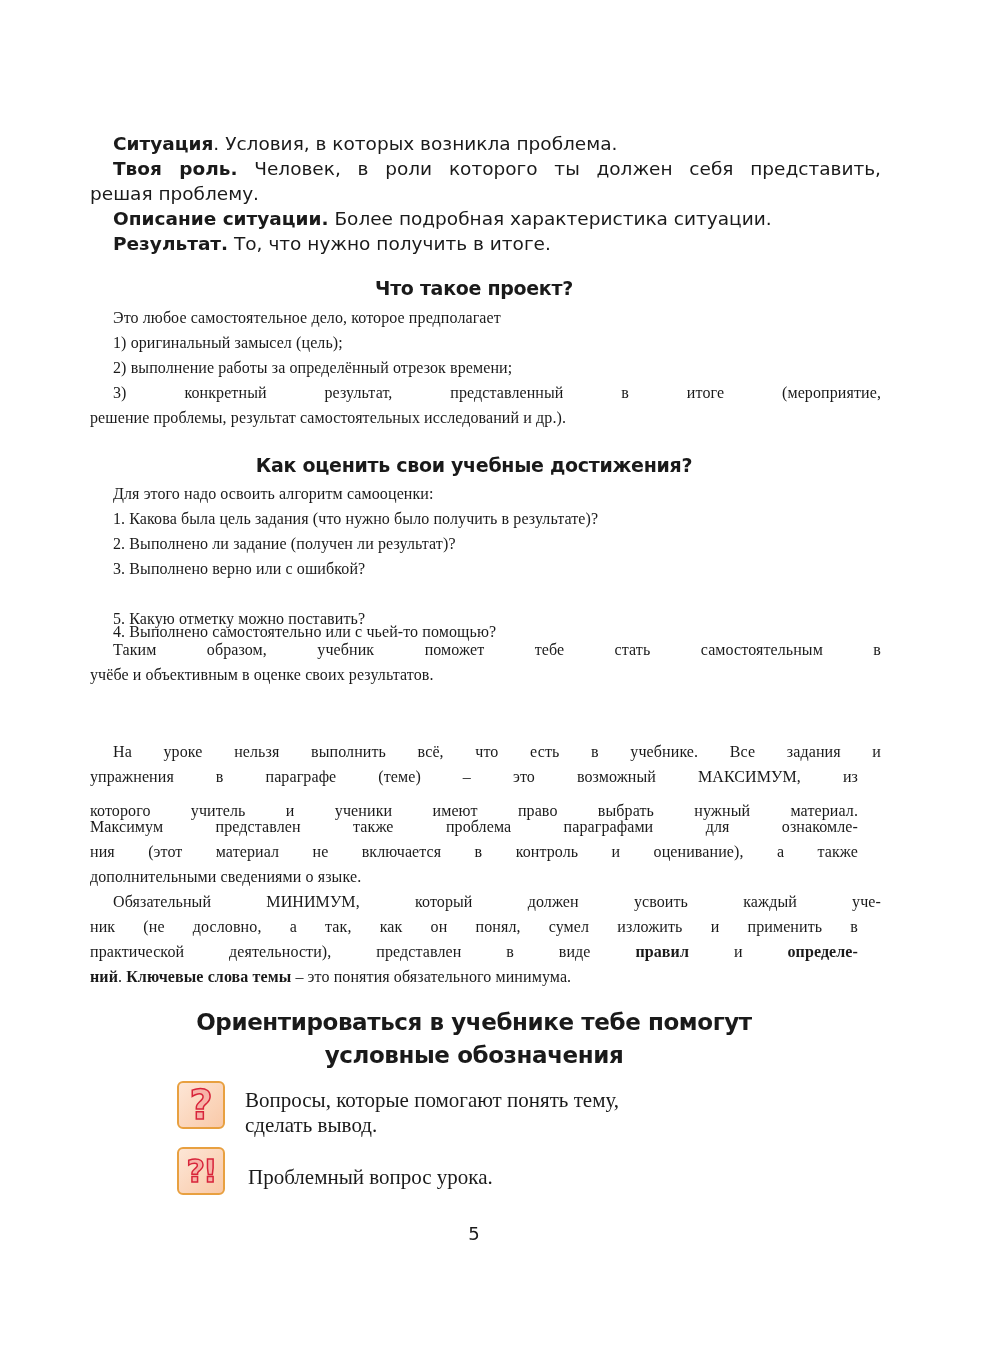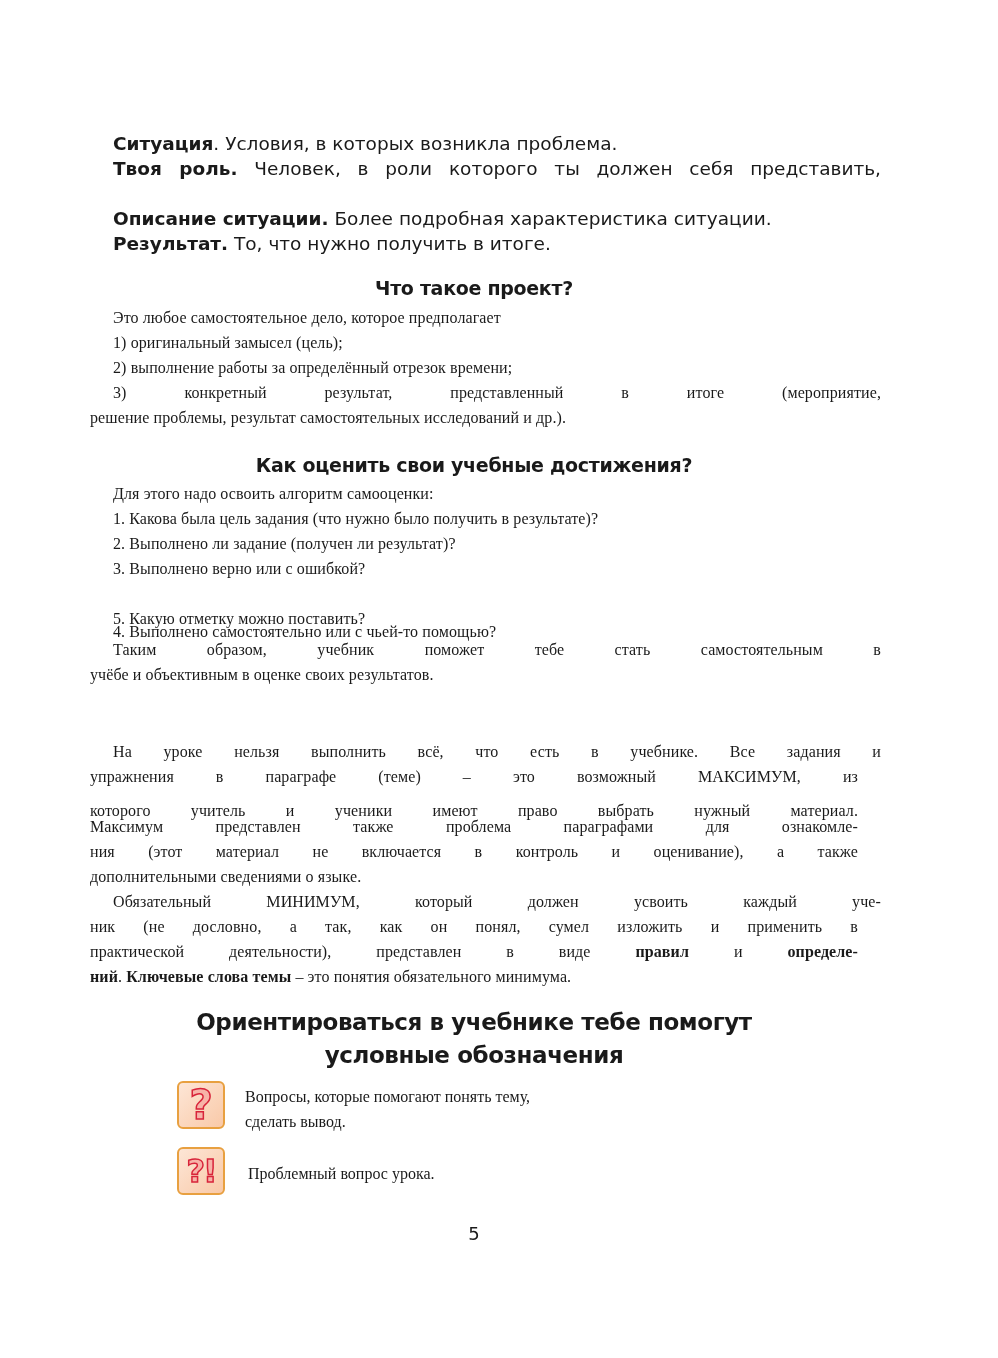--- a/index.html
+++ b/index.html
@@ -14,34 +14,35 @@
   .r-text { font-size: 16px; letter-spacing: 0.1px; }
   .h-sm { position: absolute; left: 90px; width: 768px; text-align: center; font-family: "DejaVu Sans", sans-serif; font-weight: bold; font-size: 19px; letter-spacing: -0.3px; }
   .h-lg { position: absolute; left: 90px; width: 768px; text-align: center; font-family: "DejaVu Sans", sans-serif; font-weight: bold; font-size: 23px; letter-spacing: -0.4px; }
   b { font-weight: bold; }
   .icon-box { position: absolute; left: 177px; width: 48px; height: 48px; box-sizing: border-box;
     border: 2px solid #e8a040; border-radius: 6px; background: linear-gradient(135deg, #fde6d6, #f9c9a8);
     display: flex; align-items: center; justify-content: center; }
   .icon-box span { font-family: "DejaVu Sans", sans-serif; font-weight: bold; font-size: 40px; line-height: 1;
     color: #f7b3a8; -webkit-text-stroke: 1.5px #d8243a; }
   .icon-box.two span { font-size: 32px; letter-spacing: -2px; }
-  .legend-text { position: absolute; font-family: "Liberation Serif", serif; font-size: 16px; }
+  .legend-text { position: absolute; font-family: "Liberation Serif", serif; font-size: 21px; }
   .pageno { position: absolute; left: 0; width: 948px; text-align: center; top: 1207px; font-family: "DejaVu Sans", sans-serif; font-size: 18px; }
 </style>
 </head>
 <body>
 
 <div class="page">
 
   <div class="line ind s-text sans" style="top:117px;">
     <b>Ситуация</b><span>.</span><span> Условия, в которых возникла проблема.</span>
   </div>
   <div class="line ind s-text sans just" style="top:142px;">
     <b>Твоя роль.</b><span> Человек, в роли которого ты должен себя представить,</span>
   </div>
+  <div class="line s-text sans" style="top:167px;">решая проблему.</div>
   <div class="line ind s-text sans" style="top:192px;">
     <b>Описание ситуации.</b><span> Более подробная характеристика ситуации.</span>
   </div>
   <div class="line ind s-text sans" style="top:217px;">
     <b>Результат.</b><span> То, что нужно получить в итоге.</span>
   </div>
 
   <div class="h-sm" style="top:261px;">Что такое проект?</div>
   <div class="line ind r-text serif" style="top:293px;">Это любое самостоятельное дело, которое предполагает</div>
   <div class="line ind r-text serif" style="top:318px;">1) оригинальный замысел (цель);</div>

